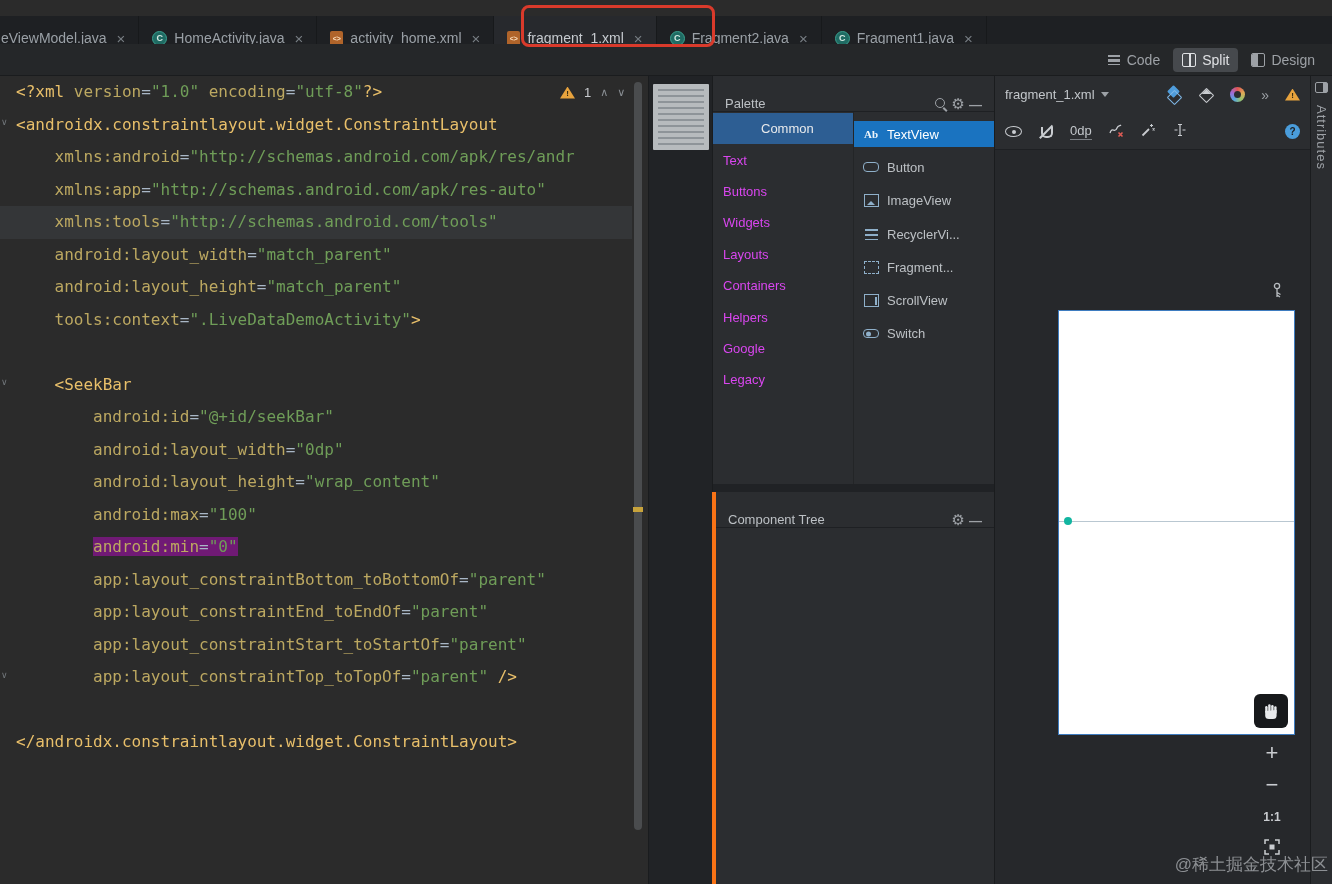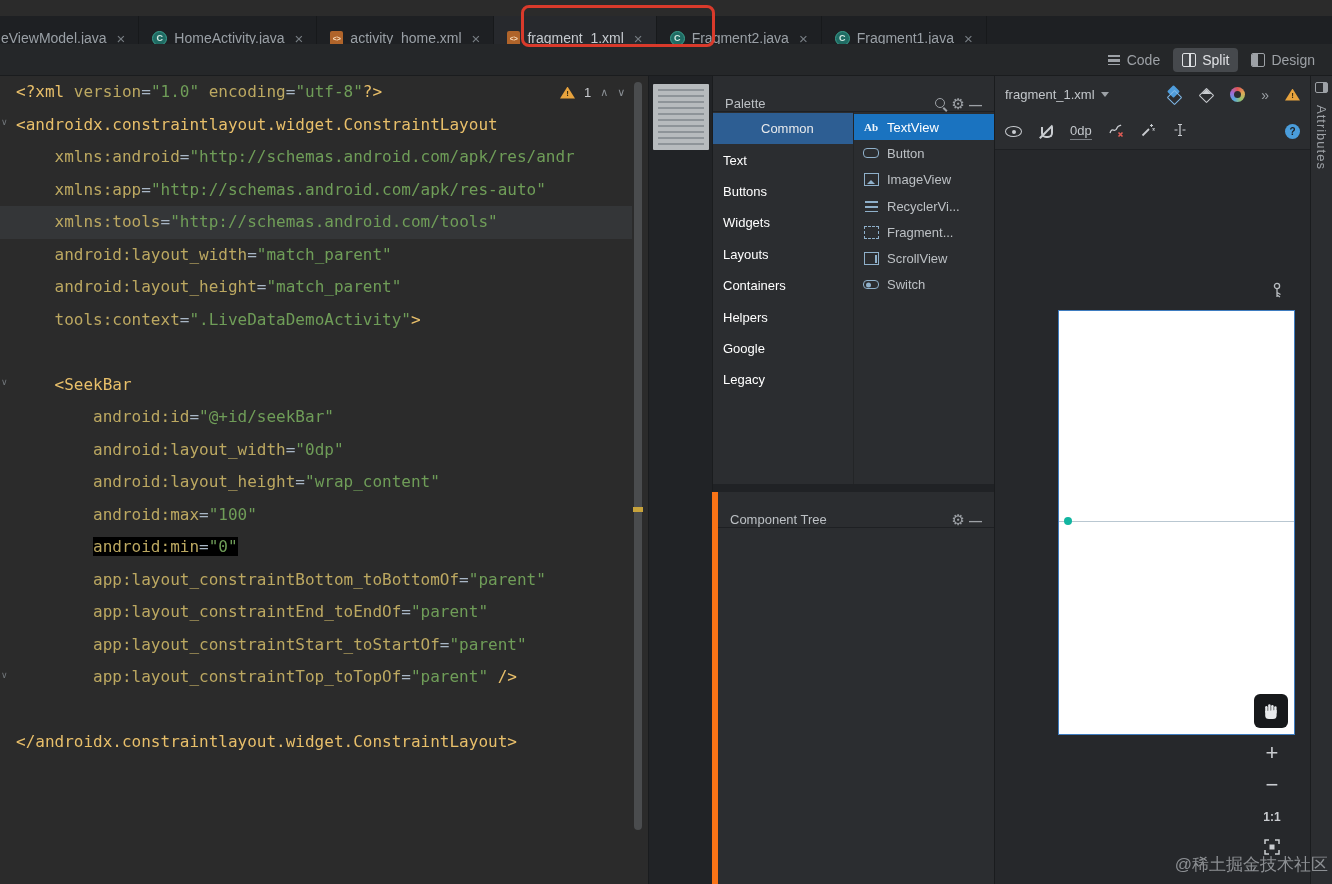--- a/index.html
+++ b/index.html
@@ -39,21 +39,21 @@
   .mi-design{border:1.5px solid currentColor;border-radius:2px;overflow:hidden;}
   .mi-design::before{content:"";position:absolute;left:0;top:0;width:50%;height:100%;background:currentColor;}
 
   
   .editor{position:absolute;left:0;top:76px;width:648px;height:808px;background:#2b2b2b;overflow:hidden;}
   .code{position:absolute;left:0;top:0;right:16px;padding-left:16px;
         font-family:"DejaVu Sans Mono",monospace;font-size:16px;line-height:32.5px;white-space:pre;}
   .line{height:32.5px;}
   .caret-line{background:#343638;margin-left:-16px;padding-left:16px;}
   .tk-t{color:#e8bf6a;} .tk-a{color:#bca861;} .tk-v{color:#6f9d58;} .tk-p{color:#a9b7c6;}
-  .hl{background:#000000;text-align:right;}
+  .hl{background:#701a75;text-align:right;}
   .fold-mark{position:absolute;left:1px;font-size:9px;color:#73787c;line-height:1;}
 
   .inspection{position:absolute;left:560px;top:9px;display:flex;align-items:center;gap:9px;z-index:5;}
   .insp-count{font-size:13px;color:#c8cace;}
   .insp-arrow{font-size:11px;color:#8a8f94;line-height:1;}
 
   .warn{position:relative;display:inline-block;width:15px;height:12px;flex:none;}
   .warn::before{content:"";position:absolute;inset:0;background:#e8a33d;clip-path:polygon(50% 0,100% 100%,0 100%);}
   .warn::after{content:"!";position:absolute;left:0;right:0;top:1px;text-align:center;
                font-weight:700;font-size:8px;line-height:11px;color:#332a12;}
@@ -74,44 +74,44 @@
   .gear-glyph{font-size:15px;color:#9da1a6;line-height:1;}
   .min-glyph{font-size:13px;font-weight:700;color:#9da1a6;line-height:1;}
   .search-icon{position:relative;width:14px;height:14px;}
   .search-icon::before{content:"";position:absolute;left:1px;top:1px;width:8px;height:8px;border:1.5px solid #9da1a6;border-radius:50%;}
   .search-icon::after{content:"";position:absolute;left:10px;top:10px;width:5px;height:1.6px;background:#9da1a6;transform:rotate(45deg);transform-origin:0 0;}
 
   
   .palette{position:absolute;left:712px;top:76px;width:282px;height:408px;background:#2b2d30;border-left:1px solid #1a1c1e;}
   .p-body{position:absolute;left:0;right:0;top:36px;bottom:0;display:flex;}
   .p-cats{width:141px;border-right:1px solid #232527;padding-top:1px;}
-  .p-cat{height:31.4px;display:flex;align-items:center;padding-left:10px;font-size:13px;color:#ffffff;}
+  .p-cat{height:31.4px;display:flex;align-items:center;padding-left:10px;font-size:13px;color:#d946ef;}
   .p-cat.selected{background:#2d5e93;color:#e8eaec;padding-left:48px;}
   .p-comps{flex:1;padding-top:2px;}
-  .p-comp{height:26.3px;display:flex;align-items:center;gap:7px;padding-left:8px;font-size:13px;color:#bcc0c4;white-space:nowrap;}
+  .p-comp{height:26.3px;display:flex;align-items:center;gap:7px;padding-left:8px;font-size:13px;color:#bcc0c4;white-space:nowrap;margin-top:7px;}
   .p-comp.selected{background:#1a73c0;color:#ffffff;}
   .pci{position:relative;width:18px;height:14px;display:inline-flex;align-items:center;justify-content:center;color:#8fb0ca;flex:none;}
   .p-comp.selected .pci{color:#eef5fa;}
   .pci-textview::before{content:"Ab";font-family:"Liberation Serif",serif;font-weight:700;font-size:11px;}
   .pci-button::before{content:"";width:14px;height:8px;border:1px solid currentColor;border-radius:4px;}
   .pci-imageview::before{content:"";width:13px;height:11px;border:1px solid currentColor;}
   .pci-imageview::after{content:"";position:absolute;left:5px;bottom:3px;width:0;height:0;
         border-left:4px solid transparent;border-right:4px solid transparent;border-bottom:4px solid currentColor;}
   .pci-recyclerview::before{content:"";width:13px;height:11px;
         background:repeating-linear-gradient(to bottom,currentColor 0 2px,transparent 2px 5px);}
   .pci-fragment::before{content:"";width:13px;height:11px;border:1px dashed currentColor;}
   .pci-scrollview::before{content:"";width:13px;height:11px;border:1px solid currentColor;}
   .pci-scrollview::after{content:"";position:absolute;right:3px;top:3px;bottom:3px;width:2px;background:currentColor;}
   .pci-switch::before{content:"";width:14px;height:7px;border:1px solid currentColor;border-radius:4px;}
   .pci-switch::after{content:"";position:absolute;left:4px;top:50%;transform:translateY(-50%);
         width:5px;height:5px;border-radius:50%;background:currentColor;}
 
   
   .splitter-h{position:absolute;left:712px;top:484px;width:282px;height:8px;background:#202225;border-left:1px solid #1a1c1e;}
-  .tree-panel{position:absolute;left:712px;top:492px;width:282px;height:392px;background:#2b2d30;border-left:6px solid #f97316;}
+  .tree-panel{position:absolute;left:712px;top:492px;width:282px;height:392px;background:#2b2d30;border-left:4px solid #f97316;}
   .t-rows{padding-top:1px;}
   .t-row{position:relative;height:26px;display:flex;align-items:center;gap:6px;width:250px;font-size:13px;color:#bcc0c4;white-space:nowrap;}
   .t-row.selected{background:#2b5f99;color:#eef1f4;}
   .t-warn{position:absolute;right:8px;top:7px;}
   .tci{width:16px;height:14px;position:relative;color:#8fb0ca;flex:none;}
   .tci-constraintlayout::before{content:"";position:absolute;inset:2px 3px;border:1px solid currentColor;border-radius:2px;}
   .tci-constraintlayout::after{content:"";position:absolute;left:1px;top:0;width:3px;height:3px;border-radius:50%;background:#5fc2b0;}
   .tci-seekbar::before{content:"";position:absolute;left:1px;right:1px;top:6px;height:1.5px;background:currentColor;}
   .tci-seekbar::after{content:"";position:absolute;left:4px;top:4px;width:5px;height:5px;border-radius:50%;background:currentColor;}
 

